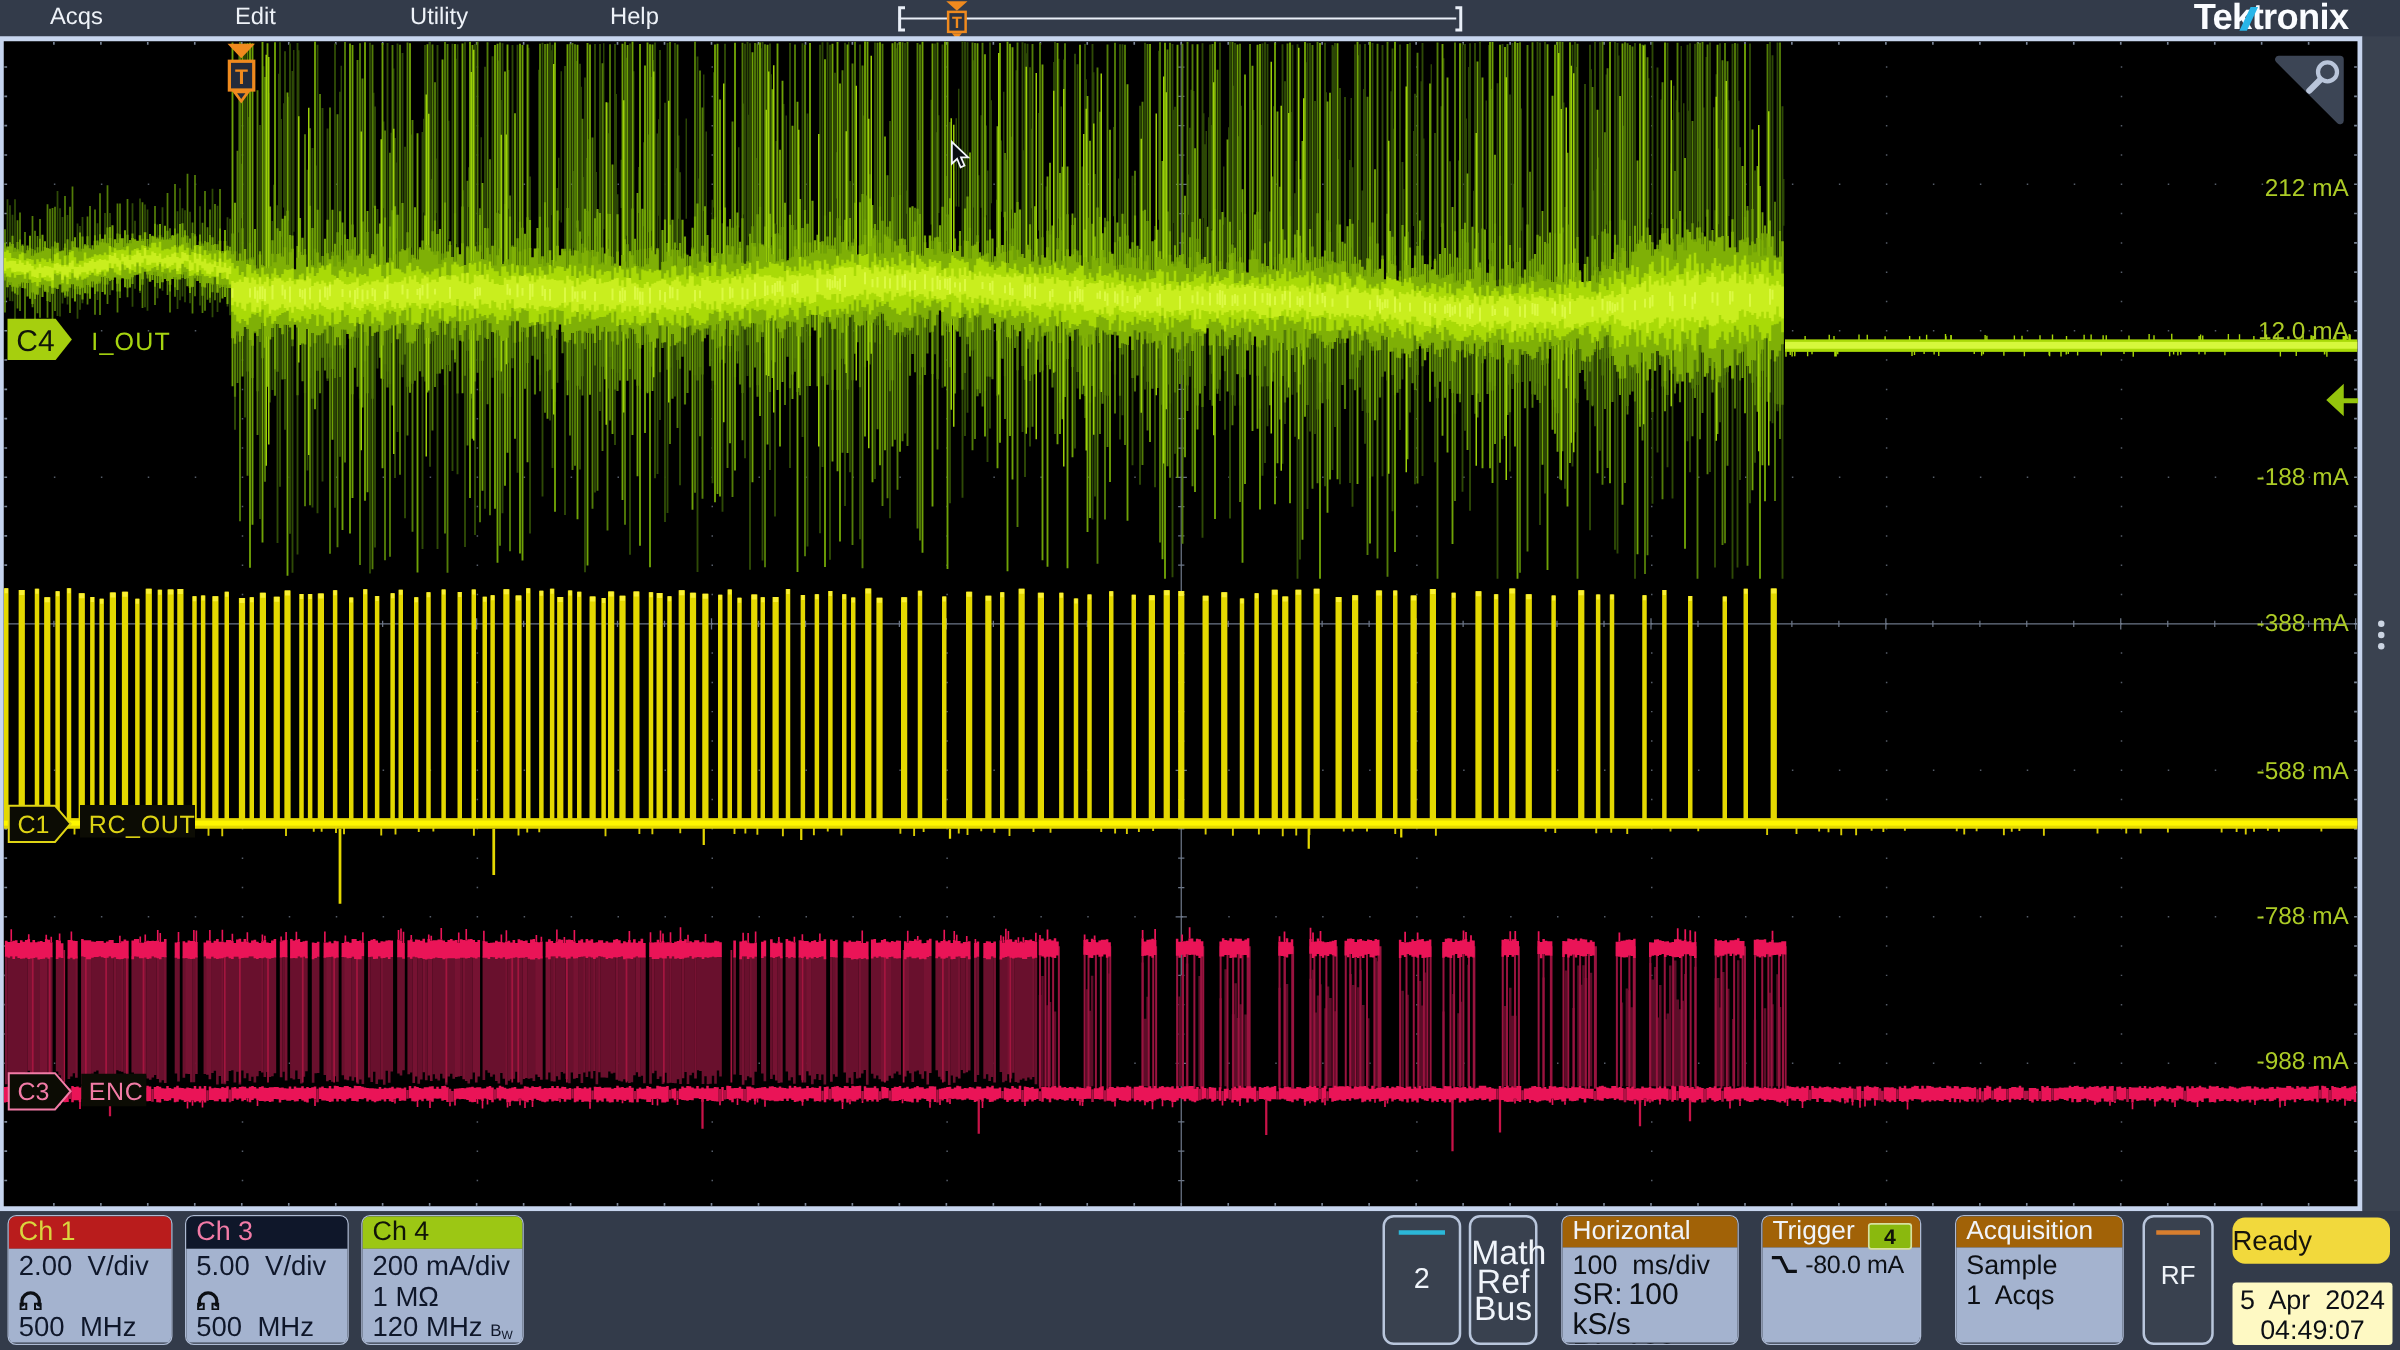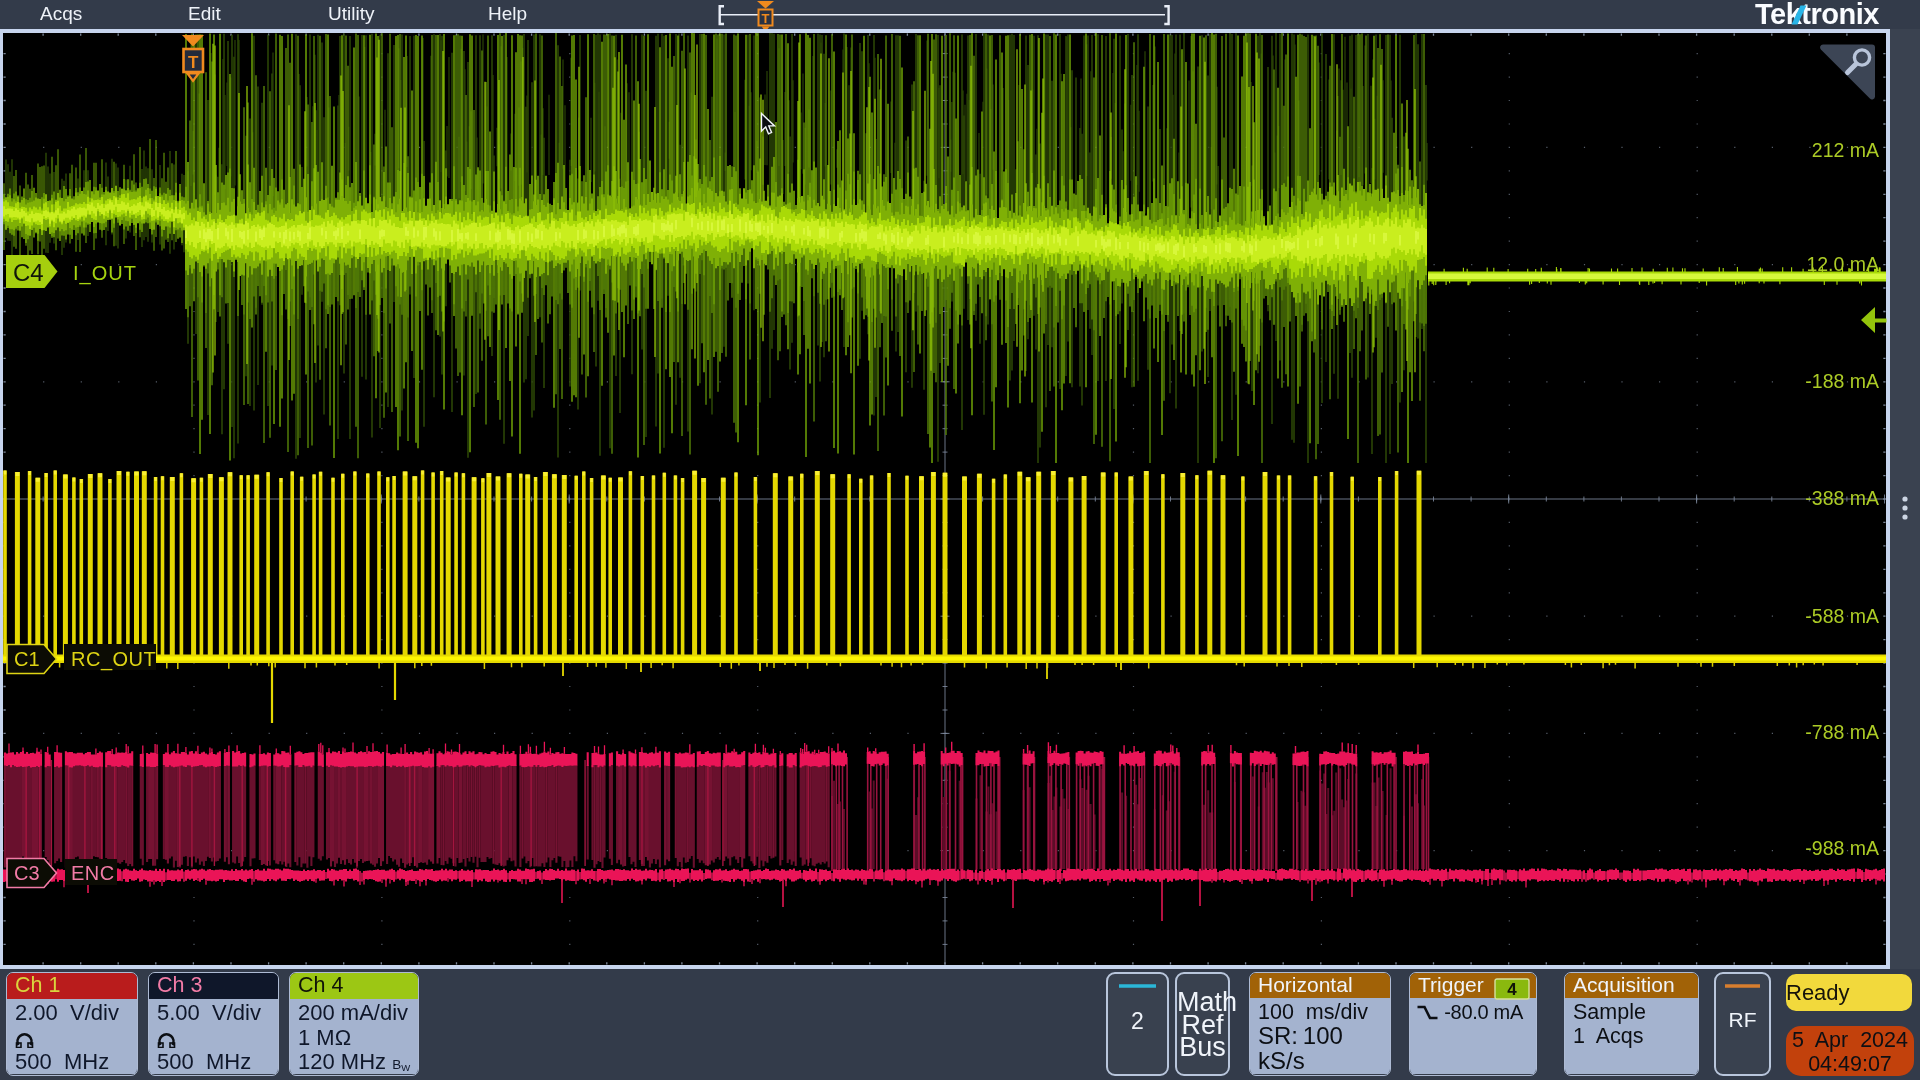--- a/index.html
+++ b/index.html
@@ -170,13 +170,13 @@
   <div class="hd">Acquisition</div>
   <div class="bd">Sample<br>1&nbsp; Acqs</div>
 </div>
 <div class="dbox" style="left:1714px;width:57px">
   <svg width="53" height="8" style="margin-top:8px">
         <path d="M9 4h35" stroke="#d87e2e" stroke-width="3.5"></path>
       </svg>
   <div style="font-size:21px;margin-top:14px">RF</div>
 </div>
 <div style="position:absolute;left:1786px;top:5px;width:126px;height:37px;background:#f2d93c;border-radius:10px;color:#17140a;font-size:22px;text-align:left;padding-top:6px">Ready</div>
-<div style="position:absolute;left:1786px;top:57px;width:128px;height:50px;background:#c2410c;border-radius:15px;color:#0c0f14;font-size:21.5px;text-align:center;line-height:24px;padding-top:2px">5&nbsp; Apr&nbsp; 2024<br>04:49:07</div>
+<div style="position:absolute;left:1786px;top:57px;width:128px;height:50px;background:#fef9c3;border-radius:3px;color:#0c0f14;font-size:21.5px;text-align:center;line-height:24px;padding-top:2px">5&nbsp; Apr&nbsp; 2024<br>04:49:07</div>
 </div>
 </body></html>

